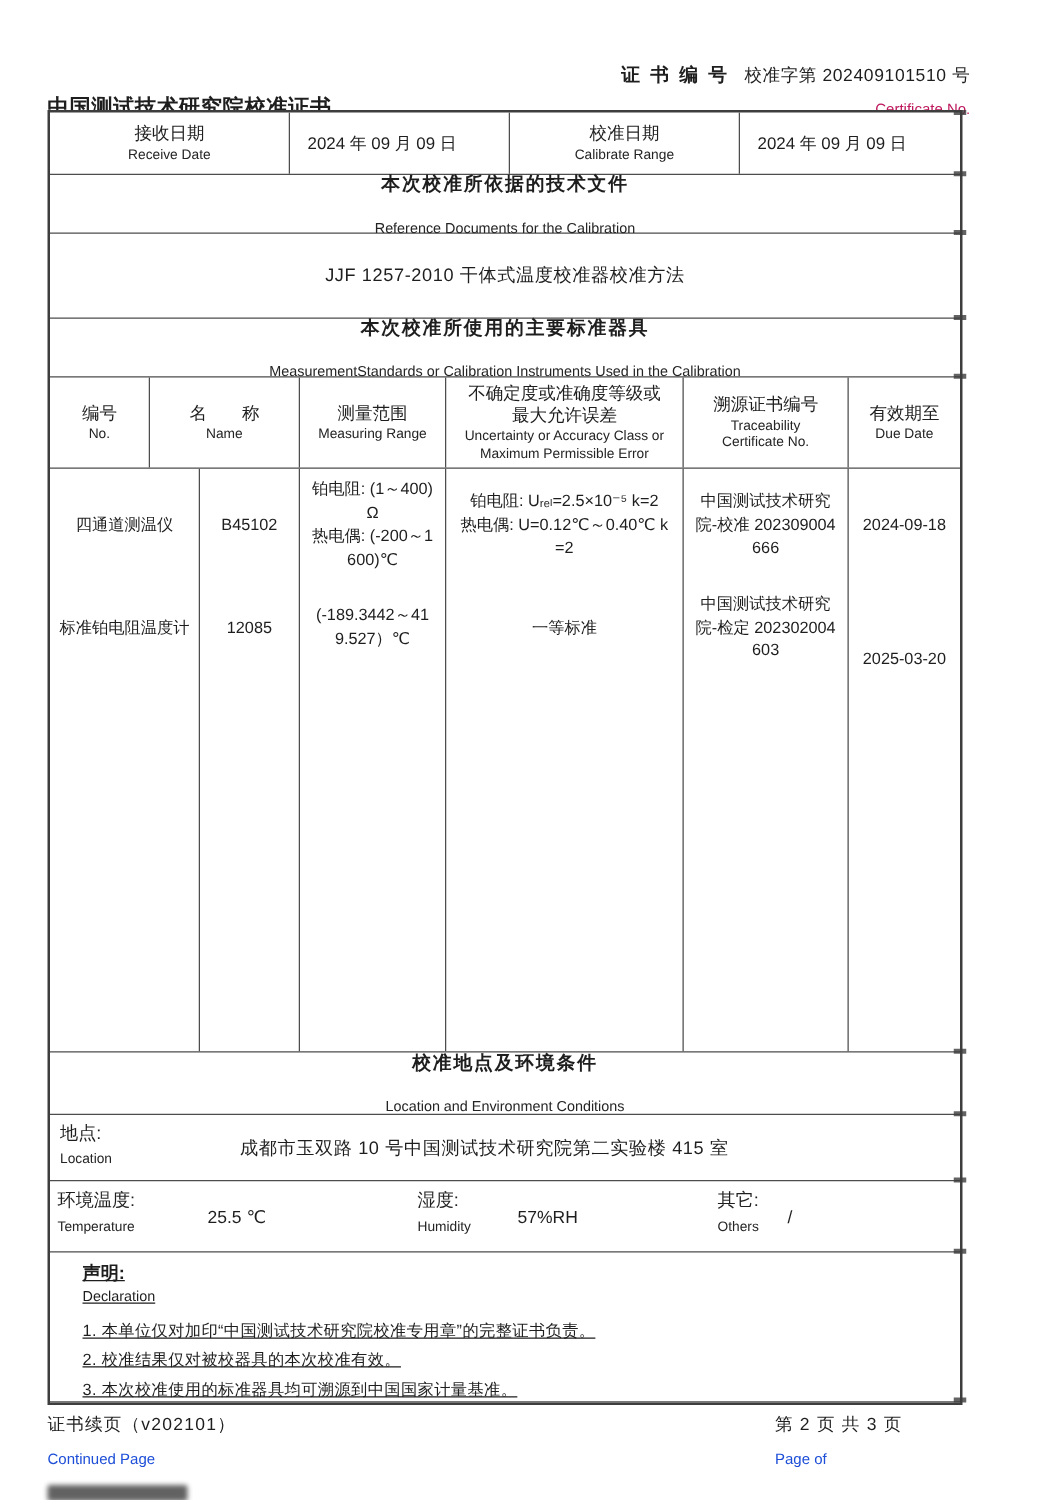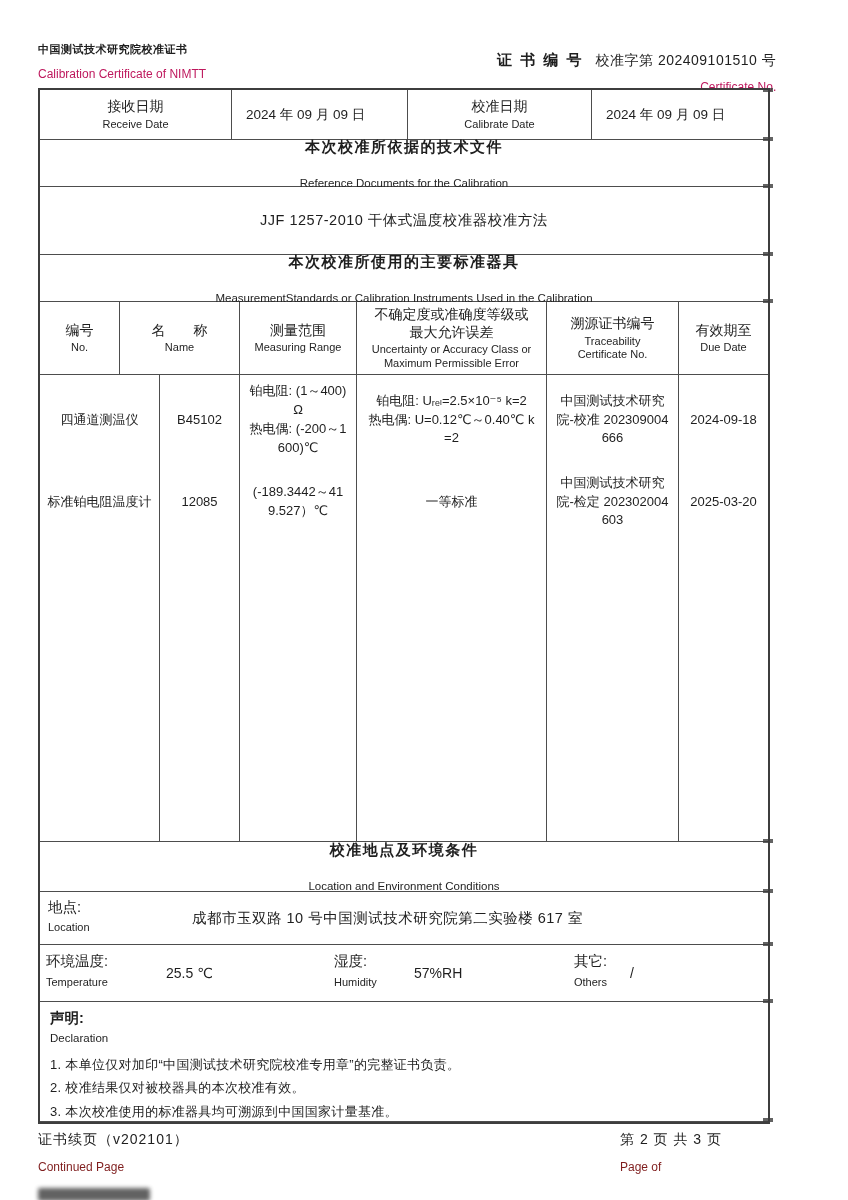--- a/index.html
+++ b/index.html
@@ -3,21 +3,21 @@
 <meta charset="utf-8">
 <style>
   html,body{margin:0;padding:0;background:#e8e8e8;}
   .page{position:relative;width:848px;height:1200px;background:#ffffff;margin:0 auto;
         font-family:"Liberation Sans","DejaVu Sans",sans-serif;color:#1e1e1e;overflow:hidden;}
   .pre{white-space:pre-line;}
 
   
   .hdr-left{position:absolute;left:38px;top:42px;}
   .hdr-right{position:absolute;left:497px;top:51px;text-align:right;}
-  .hdr-cn{font-size:11px;font-weight:600;letter-spacing:.5px;}
+  .hdr-cn{font-size:17px;font-weight:600;letter-spacing:.5px;margin-top:32px;}
   .hdr-en{font-size:12px;margin-top:10px;color:#be185d;}
   .certno-label{font-weight:700;letter-spacing:2px;font-size:15px;}
   .certno-value{font-size:14px;margin-left:12px;letter-spacing:.5px;}
 
   
   .tbl{position:absolute;left:38px;top:88px;width:728px;border:2px solid #3e3e3e;background:#fff;}
   .row{box-sizing:border-box;border-bottom:1px solid #4d4d4d;display:flex;}
   .row:last-child{border-bottom:none;}
   .h50{height:50px}.h47{height:47px}.h68{height:68px}.h73{height:73px}
   .h467{height:467px}.h53{height:53px}.h57{height:57px}.h120{height:120px}
@@ -31,21 +31,21 @@
          padding-left:14px;font-size:13.5px;}
   .vcell.last{border-right:none;}
 
   .sec{flex-direction:column;align-items:center;justify-content:center;display:flex;width:100%;}
   .sec-cn{font-size:15px;font-weight:600;letter-spacing:1.5px;}
   .sec-en{font-size:11.5px;margin-top:20px;color:#242424;}
   .refdoc{display:flex;align-items:center;justify-content:center;width:100%;font-size:14.5px;letter-spacing:.5px;}
 
   
   .dcol{box-sizing:border-box;border-right:1px solid #4d4d4d;height:100%;display:flex;flex-direction:column;}
-  .dcol.last{border-right:none;}
+  .dcol.last{border-right:none;gap:25px;}
   .dc{display:flex;align-items:center;justify-content:center;text-align:center;
       font-size:13px;line-height:1.45;padding:0 2px;}
   .dc1{height:86px;margin-top:2px;}
   .dc2{height:78px;}
 
   
   .w192{width:192px}.w176{width:176px}.w184{width:184px}.wfl{flex:1}
   .c120{width:120px}.c80{width:80px}.c117{width:117px}.c190{width:190px}.c132{width:132px}
 
   
@@ -55,30 +55,30 @@
   .loc-value{flex:1;display:flex;align-items:center;padding-left:24px;font-size:14.5px;letter-spacing:.5px;}
   .env-label{box-sizing:border-box;padding:7px 0 0 6px;text-align:left;}
   .env-label .lbl-cn{font-size:14.5px;}
   .env-label .lbl-en{margin-top:6px;}
   .env-value{display:flex;align-items:center;font-size:14px;box-sizing:border-box;text-align:right;}
   .el1{width:112px}.ev1{width:176px;padding-left:14px}
   .el2{width:76px}.ev2{width:164px;padding-left:10px}
   .el3{width:52px}.ev3{flex:1;padding-left:10px}
 
   
-  .decl{box-sizing:border-box;display:block;padding:7px 10px;}
+  .decl{box-sizing:border-box;display:block;padding:7px 26px;text-decoration:underline;}
   .decl-cn{font-size:14.5px;font-weight:600;}
   .decl-en{font-size:11.5px;margin:4px 0 9px;}
   .decl-item{font-size:13px;line-height:1.8;letter-spacing:.3px;}
 
   
   .foot-l{position:absolute;left:38px;top:1131px;}
   .foot-r{position:absolute;left:620px;top:1131px;}
   .foot-cn{font-size:14px;letter-spacing:1px;}
-  .foot-en{font-size:12px;margin-top:11px;color:#7f1d1d;}
+  .foot-en{font-size:12px;margin-top:11px;color:#1d4ed8;}
 
   
   .mark{position:absolute;right:-5px;width:10px;height:4px;background:#3c3c3c;opacity:.8;}
   .smudge{position:absolute;left:38px;top:1188px;width:112px;height:13px;background:#474747;
           filter:blur(2px);opacity:.85;border-radius:2px;}
 </style>
 </head>
 <body>
 
 <div class="page">
@@ -97,21 +97,21 @@
   <div class="tbl">
 
     <div class="row h50">
       <div class="cell w192">
         <div class="lbl-cn">接收日期</div>
         <div class="lbl-en">Receive Date</div>
       </div>
       <div class="vcell w176">2024 年 09 月 09 日</div>
       <div class="cell w184">
         <div class="lbl-cn">校准日期</div>
-        <div class="lbl-en">Calibrate Date</div>
+        <div class="lbl-en">Calibrate Range</div>
       </div>
       <div class="vcell wfl last">2024 年 09 月 09 日</div>
     </div>
 
     <div class="row h47">
       <div class="sec">
         <div class="sec-cn">本次校准所依据的技术文件</div>
         <div class="sec-en">Reference Documents for the Calibration</div>
       </div>
     </div>
@@ -198,21 +198,21 @@
         <div class="sec-cn">校准地点及环境条件</div>
         <div class="sec-en">Location and Environment Conditions</div>
       </div>
     </div>
 
     <div class="row h53">
       <div class="loc-label">
         <div class="lbl-cn">地点:</div>
         <div class="lbl-en">Location</div>
       </div>
-      <div class="loc-value">成都市玉双路 10 号中国测试技术研究院第二实验楼 617 室</div>
+      <div class="loc-value">成都市玉双路 10 号中国测试技术研究院第二实验楼 415 室</div>
     </div>
 
     <div class="row h57">
       <div class="env-label el1">
         <div class="lbl-cn">环境温度:</div>
         <div class="lbl-en">Temperature</div>
       </div>
       <div class="env-value ev1">25.5  ℃</div>
       <div class="env-label el2">
         <div class="lbl-cn">湿度:</div>

